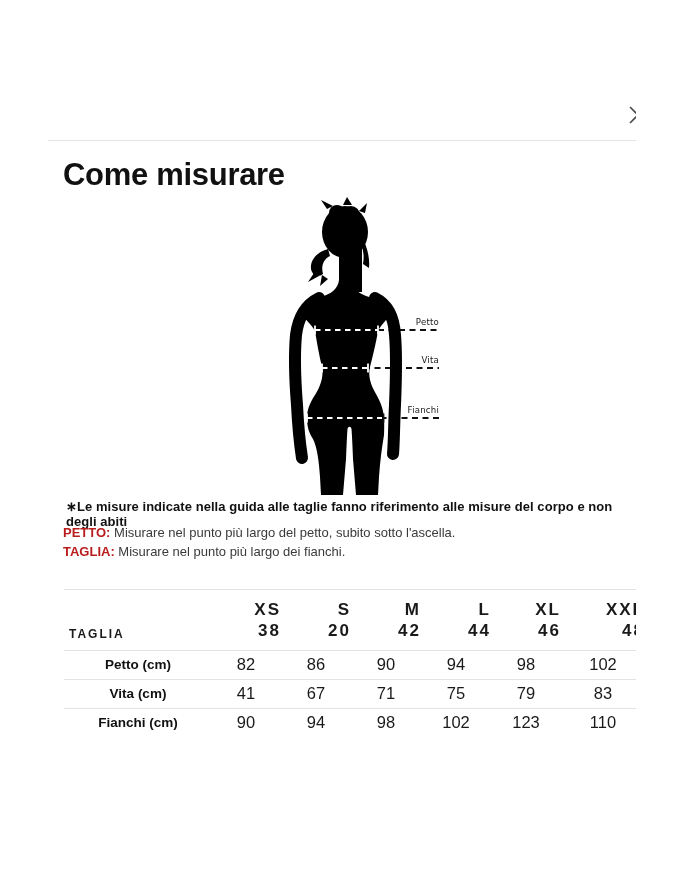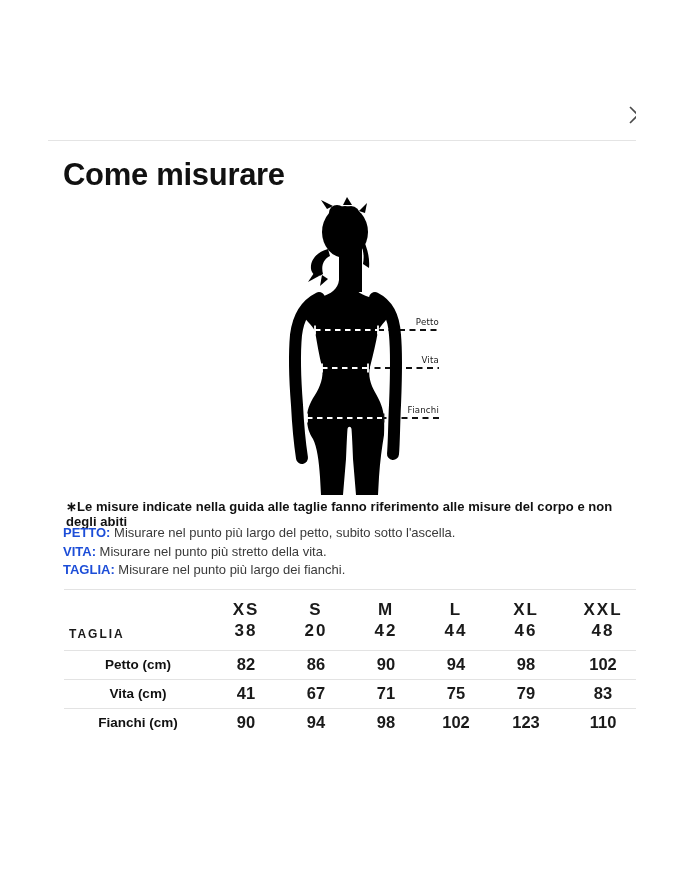--- a/index.html
+++ b/index.html
@@ -13,32 +13,32 @@
         letter-spacing:-0.3px;color:#111;}
   .figure{position:absolute;left:275px;top:195px;width:185px;height:300px;}
   .figure svg{display:block;}
   .fig-label{font-family:"DejaVu Sans",sans-serif;font-size:8.6px;font-weight:500;
         letter-spacing:0.2px;fill:#1a1a1a;}
   .note{position:absolute;left:62px;top:495px;width:580px;margin:4px;font-size:13px;
         font-weight:700;color:#111;letter-spacing:0.05px;}
   .defs{position:absolute;left:63px;top:524px;width:560px;font-size:13px;color:#3a3a3a;
         line-height:18.5px;}
   .defs p{margin:0;}
-  .defs b{color:#1d4ed8;font-weight:700;}
+  .defs b{color:#b91c1c;font-weight:700;}
   table.sizes{position:absolute;left:64px;top:589px;width:581px;border-collapse:collapse;
         table-layout:fixed;color:#1a1a1a;}
   table.sizes thead th{border-top:1px solid #e3e3e3;border-bottom:1px solid #e3e3e3;
-        vertical-align:bottom;text-align:center;font-size:17px;font-weight:700;
+        vertical-align:bottom;text-align:right;font-size:17px;font-weight:700;
         letter-spacing:2px;padding:9px 0 9px;}
   table.sizes thead th.taglia{text-align:left;font-size:12px;letter-spacing:2px;padding-left:5px;}
   .sz-line{display:block;line-height:21px;}
   table.sizes tbody th{border-top:1px solid #e3e3e3;text-align:center;font-size:13.5px;
         font-weight:700;color:#111;padding:6px 0 6px 1px;line-height:16px;}
   table.sizes tbody td{border-top:1px solid #e3e3e3;text-align:center;font-size:16.5px;
-        font-weight:700;padding:4px 0 5px;line-height:19px;}
+        font-weight:400;padding:4px 0 5px;line-height:19px;}
 </style>
 </head>
 <body>
 
 <div class="page">
 
   <button class="close-btn" aria-label="close">
     <svg width="22" height="22" viewBox="0 0 22 22">
       <line x1="3" y1="3" x2="19" y2="19" stroke="#4a4a4a" stroke-width="1.6"></line>
       <line x1="19" y1="3" x2="3" y2="19" stroke="#4a4a4a" stroke-width="1.6"></line>
@@ -99,21 +99,20 @@
       <text class="fig-label" x="164" y="130" text-anchor="end">Petto</text>
       <text class="fig-label" x="164" y="168" text-anchor="end">Vita</text>
       <text class="fig-label" x="164" y="218" text-anchor="end">Fianchi</text>
     </svg>
   </div>
 
   <p class="note">∗Le misure indicate nella guida alle taglie fanno riferimento alle misure del corpo e non degli abiti</p>
 
   <div class="defs">
     <p><b>PETTO:</b><span> Misurare nel punto più largo del petto, subito sotto l'ascella.</span></p>
-    <p><b>VITA:</b><span> Misurare nel punto più stretto della vita.</span></p>
     <p><b>TAGLIA:</b><span> Misurare nel punto più largo dei fianchi.</span></p>
   </div>
 
   <table class="sizes">
     <colgroup>
       <col style="width:147px">
         <col style="width:70px">
         <col style="width:70px">
       <col style="width:70px">
         <col style="width:70px">

